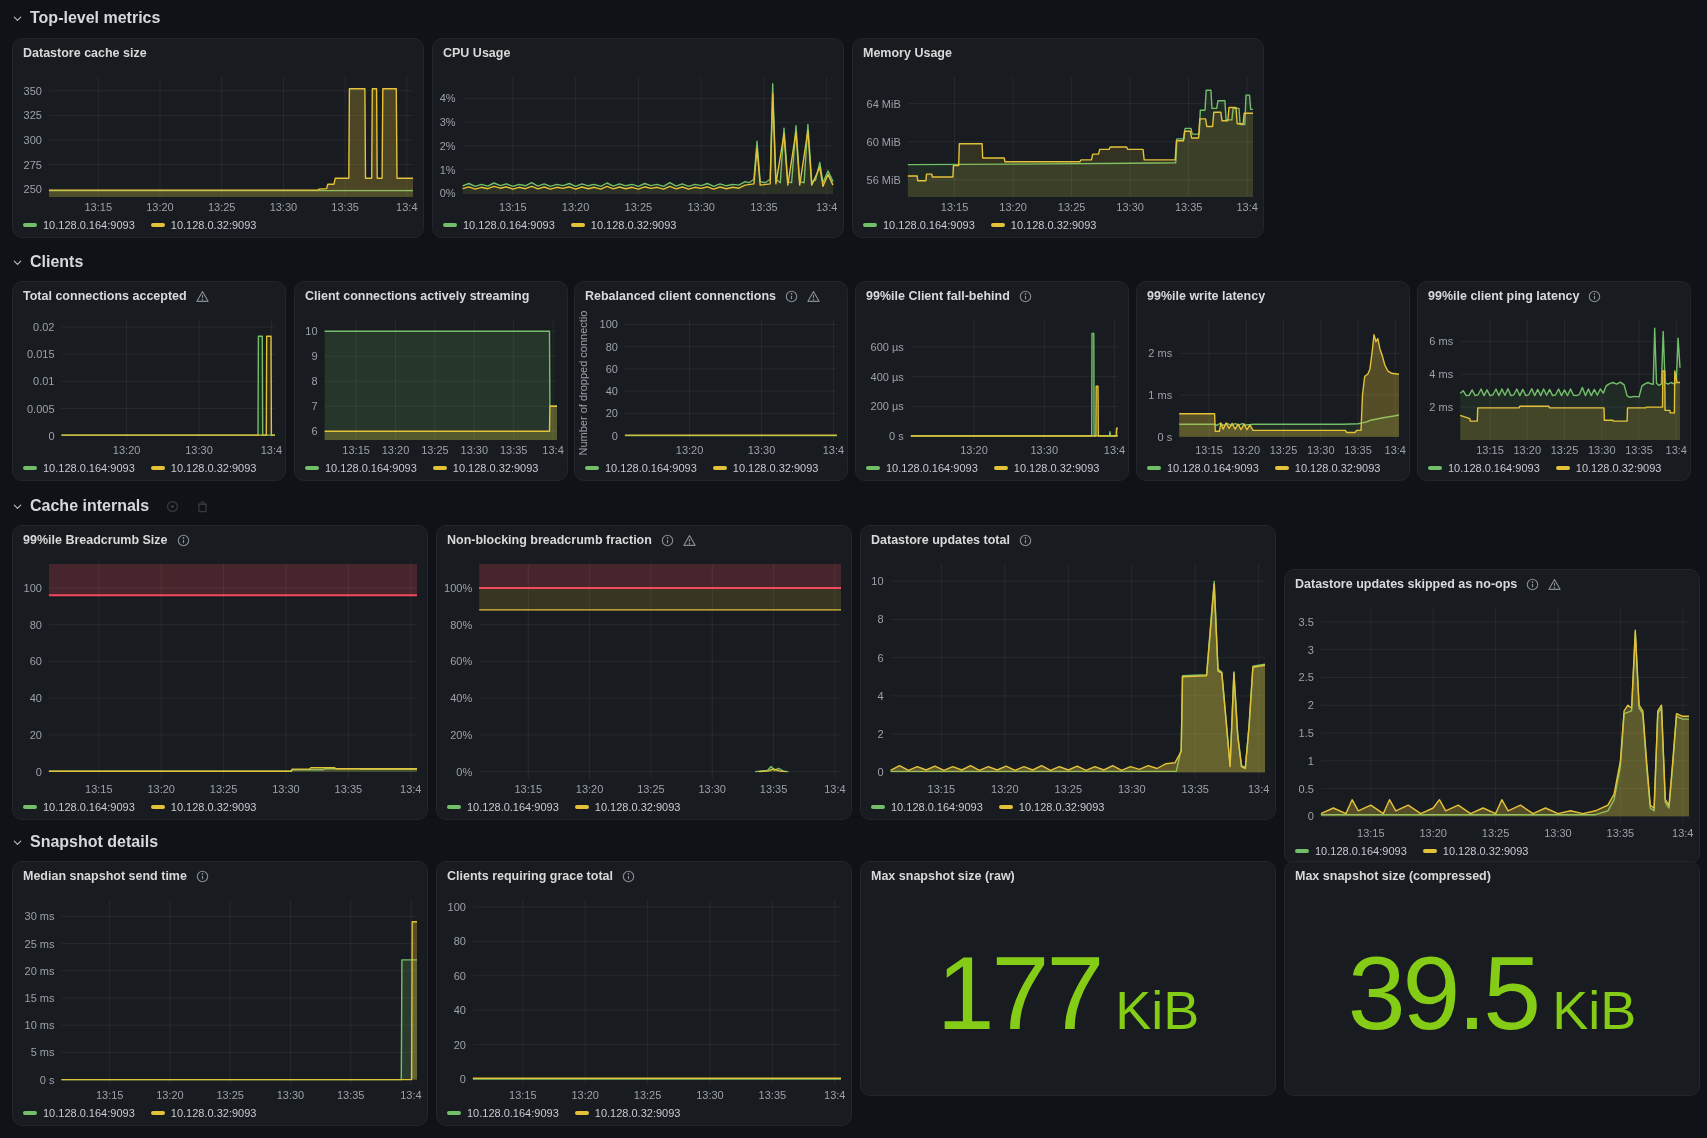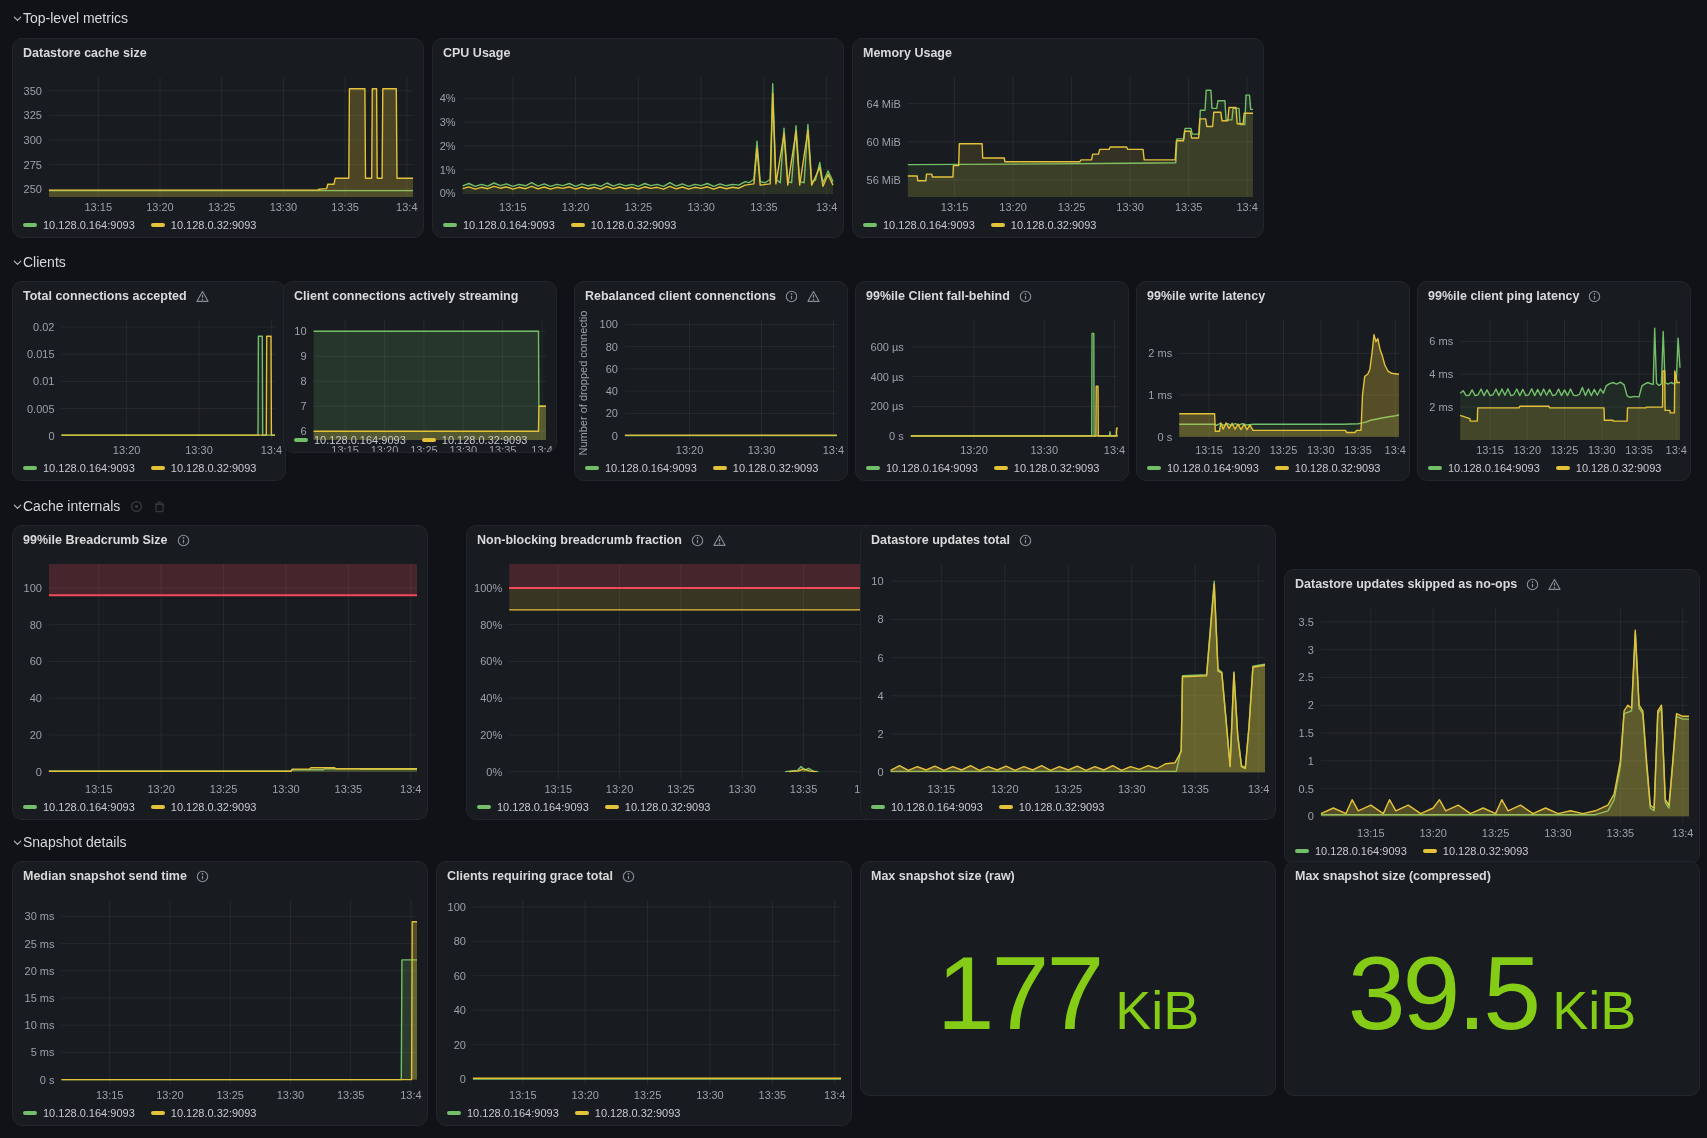--- a/index.html
+++ b/index.html
@@ -1,20 +1,20 @@
 <!DOCTYPE html>
 <html><head>
 <meta charset="utf-8">
 <style>
   * { margin:0; padding:0; box-sizing:border-box; }
   html,body { background:#111217; width:1707px; height:1138px; overflow:hidden;
     font-family:"Liberation Sans", sans-serif; }
   #dash { position:relative; width:1707px; height:1138px; }
-  .section-header { position:absolute; display:flex; align-items:center; 
-    height:20px; color:#d7d8dd; font-size:14px; font-weight:400; cursor:pointer; }
+  .section-header { position:absolute; display:flex; align-items:center; gap:7px;
+    height:20px; color:#d7d8dd; font-size:16px; font-weight:700; cursor:pointer; }
   .section-header svg.chev { opacity:.85; }
   .ghost-ic { opacity:.28; margin-left:10px; }
   .panel { position:absolute; background:#181b1f; border:1px solid #22252b;
     border-radius:10px; overflow:hidden; }
   .panel-header { position:absolute; top:0; left:0; right:0; height:28px;
     display:flex; align-items:center; padding-left:10px; gap:9px; cursor:pointer; }
   .panel-title { color:#d8d9da; font-size:12.5px; font-weight:600; white-space:nowrap; }
   .t-icon { flex:0 0 auto; display:flex; opacity:.85; }
   svg.chart { position:absolute; left:0; top:28px; display:block; }
   .legend { position:absolute; left:0; right:0; bottom:0; height:24px; display:flex;
@@ -228,21 +228,21 @@
         <div class="legend-item">
           <i class="legend-swatch" style="background: rgb(115, 191, 105);"></i>
           <span class="legend-label">10.128.0.164:9093</span>
         </div>
         <div class="legend-item">
           <i class="legend-swatch" style="background: rgb(227, 194, 58);"></i>
           <span class="legend-label">10.128.0.32:9093</span>
         </div>
       </div>
     </div>
-    <div class="panel" style="left: 283px; top: 281px; width: 274px; height: 172px;">
+    <div class="panel" style="left: 294px; top: 281px; width: 274px; height: 200px;">
       <div class="panel-header">
         <span class="panel-title">Client connections actively streaming</span>
       </div>
       <svg class="chart" width="272" height="148">
         <line x1="61.11186440677966" y1="10" x2="61.11186440677966" y2="130" stroke="rgba(204,204,220,0.08)" stroke-width="1"></line>
         <line x1="100.50169491525423" y1="10" x2="100.50169491525423" y2="130" stroke="rgba(204,204,220,0.08)" stroke-width="1"></line>
         <line x1="139.8915254237288" y1="10" x2="139.8915254237288" y2="130" stroke="rgba(204,204,220,0.08)" stroke-width="1"></line>
         <line x1="179.28135593220338" y1="10" x2="179.28135593220338" y2="130" stroke="rgba(204,204,220,0.08)" stroke-width="1"></line>
         <line x1="218.67118644067799" y1="10" x2="218.67118644067799" y2="130" stroke="rgba(204,204,220,0.08)" stroke-width="1"></line>
         <line x1="258.0610169491526" y1="10" x2="258.0610169491526" y2="130" stroke="rgba(204,204,220,0.08)" stroke-width="1"></line>
@@ -506,21 +506,21 @@
         <div class="legend-item">
           <i class="legend-swatch" style="background: rgb(115, 191, 105);"></i>
           <span class="legend-label">10.128.0.164:9093</span>
         </div>
         <div class="legend-item">
           <i class="legend-swatch" style="background: rgb(227, 194, 58);"></i>
           <span class="legend-label">10.128.0.32:9093</span>
         </div>
       </div>
     </div>
-    <div class="panel" style="left: 436px; top: 525px; width: 416px; height: 295px; margin-left: 30px;">
+    <div class="panel" style="left: 436px; top: 525px; width: 416px; height: 295px;">
       <div class="panel-header">
         <span class="panel-title">Non-blocking breadcrumb fraction</span>
         <span class="t-icon">
           <svg width="13" height="13" viewBox="0 0 14 14">
             <circle cx="7" cy="7" r="5.6" fill="none" stroke="#9da0ab" stroke-width="1.2"></circle>
             <line x1="7" y1="6.3" x2="7" y2="10" stroke="#9da0ab" stroke-width="1.3"></line>
             <circle cx="7" cy="4.2" r="0.9" fill="#9da0ab"></circle>
           </svg>
         </span>
         <span class="t-icon">

